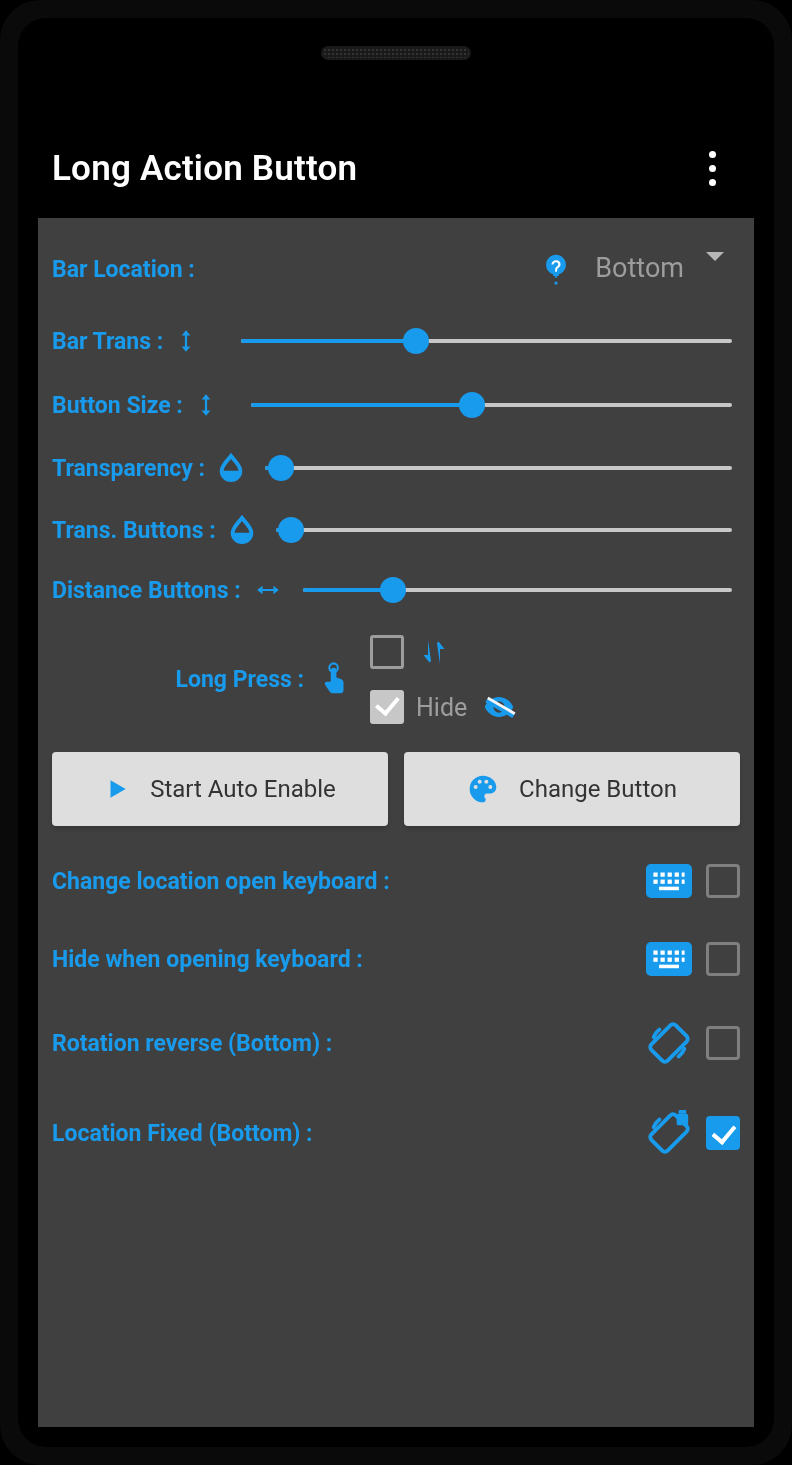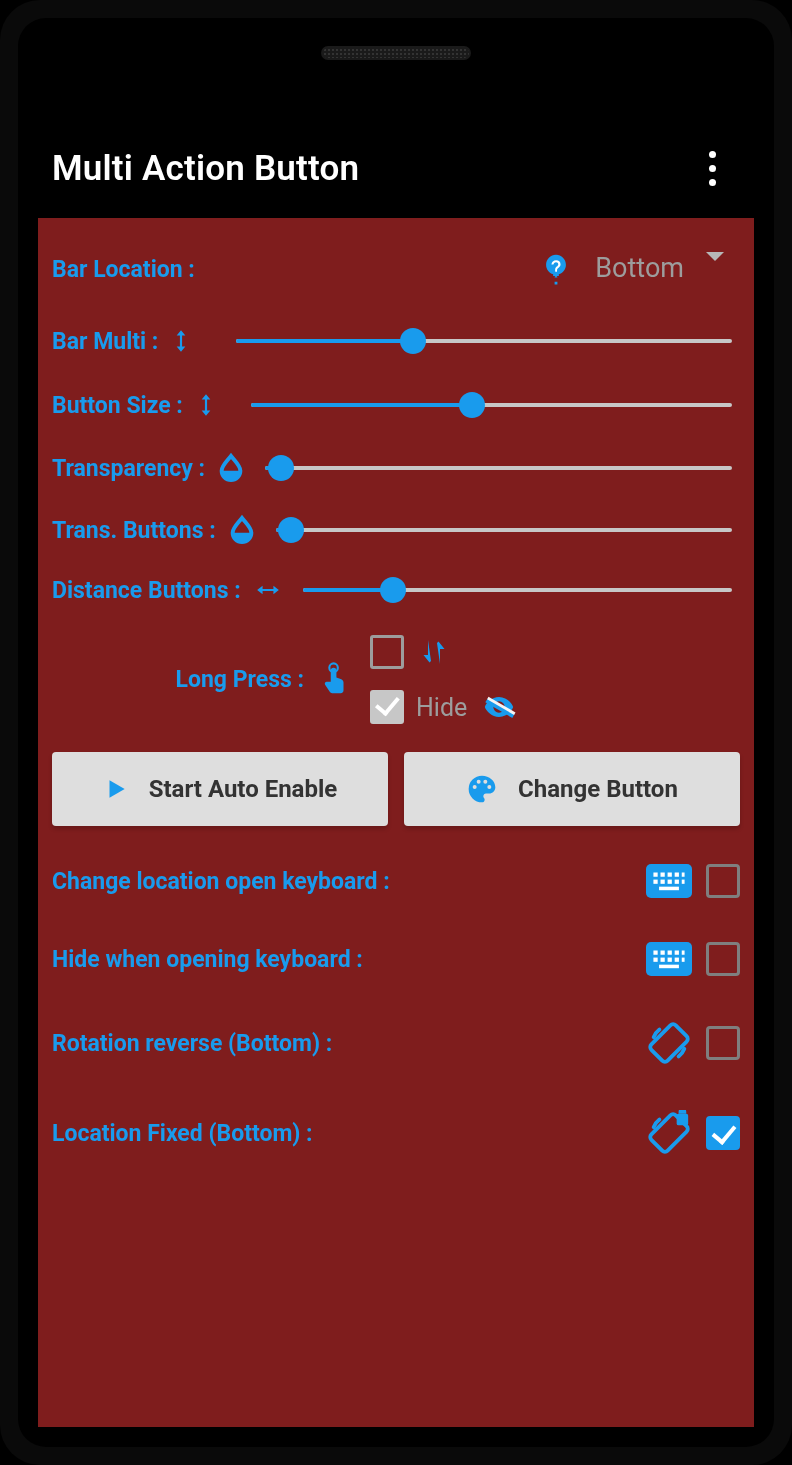--- a/index.html
+++ b/index.html
@@ -71,21 +71,21 @@
     width: 7px; height: 7px;
     background: #fff;
     border-radius: 50%;
   }
   .content {
     position: absolute;
     top: 200px;
     left: 20px;
     right: 20px;
     bottom: 20px;
-    background: #7f1d1d;
+    background: #404040;
     padding: 34px 14px 14px 14px;
   }
   .row {
     display: flex;
     align-items: center;
     margin-bottom: 30px;
     gap: 10px;
   }
   .row-label {
     color: #199bed;
@@ -188,21 +188,20 @@
     content: "";
     width: 10px; height: 18px;
     border-right: 4px solid #fff;
     border-bottom: 4px solid #fff;
     transform: rotate(40deg) translate(-2px,-3px);
   }
   .btn-row {
     display: flex;
     gap: 16px;
     margin: 10px 0 38px 0;
-    font-weight: bold;
   }
   .btn {
     flex: 1;
     height: 74px;
     background: #dedede;
     border-radius: 4px;
     box-shadow: 0 3px 4px rgba(0,0,0,.18);
     display: flex;
     align-items: center;
     justify-content: center;
@@ -252,21 +251,21 @@
   }
 </style>
 </head>
 <body>
 
 <div class="device-frame">
   <div class="device-inner">
     <div class="speaker"></div>
 
     <div class="app-bar">
-      <div class="app-title">Multi Action Button</div>
+      <div class="app-title">Long Action Button</div>
       <div class="overflow-btn">
         <span></span>
         <span></span>
         <span></span>
       </div>
     </div>
 
     <div class="content">
 
       <div class="dropdown-row">
@@ -277,21 +276,21 @@
                 <path d="M12 2C8.14 2 5 5.14 5 9c0 3.17 2.11 5.85 5 6.71V17h4v-1.29c2.89-.86 5-3.54 5-6.71 0-3.86-3.14-7-7-7zm1 19h-2v2h2v-2zm-1-4c-.55 0-1 .45-1 1h2c0-.55-.45-1-1-1z"></path>
                 <path fill="#fff" d="M11.5 14h1.2v-1c0-.9.4-1.3 1.1-1.9.8-.7 1.4-1.3 1.4-2.5 0-1.6-1.3-2.7-3.1-2.7-1.9 0-3.2 1.2-3.3 3h1.4c.1-1 .8-1.7 1.8-1.7.9 0 1.6.5 1.6 1.4 0 .8-.5 1.2-1.1 1.7-.8.7-1.1 1.2-1.1 2.2v.5z"></path>
               </svg>
           </span>
           <span>Bottom</span>
           <span class="chev-down"></span>
         </div>
       </div>
 
       <div class="row">
-        <span class="row-label">Bar Multi :</span>
+        <span class="row-label">Bar Trans :</span>
         <span>
           <svg class="icon-svg" width="26" height="34" viewBox="0 0 24 24" fill="#199bed">
               <path d="M12 2l-4 5h3v10H8l4 5 4-5h-3V7h3z"></path>
             </svg>
         </span>
         <div class="slider-wrap" style="margin-left:24px">
           <div class="slider-track"></div>
           <div class="slider-fill" style="width:36%"></div>
           <div class="slider-thumb" style="left:36%"></div>
         </div>

